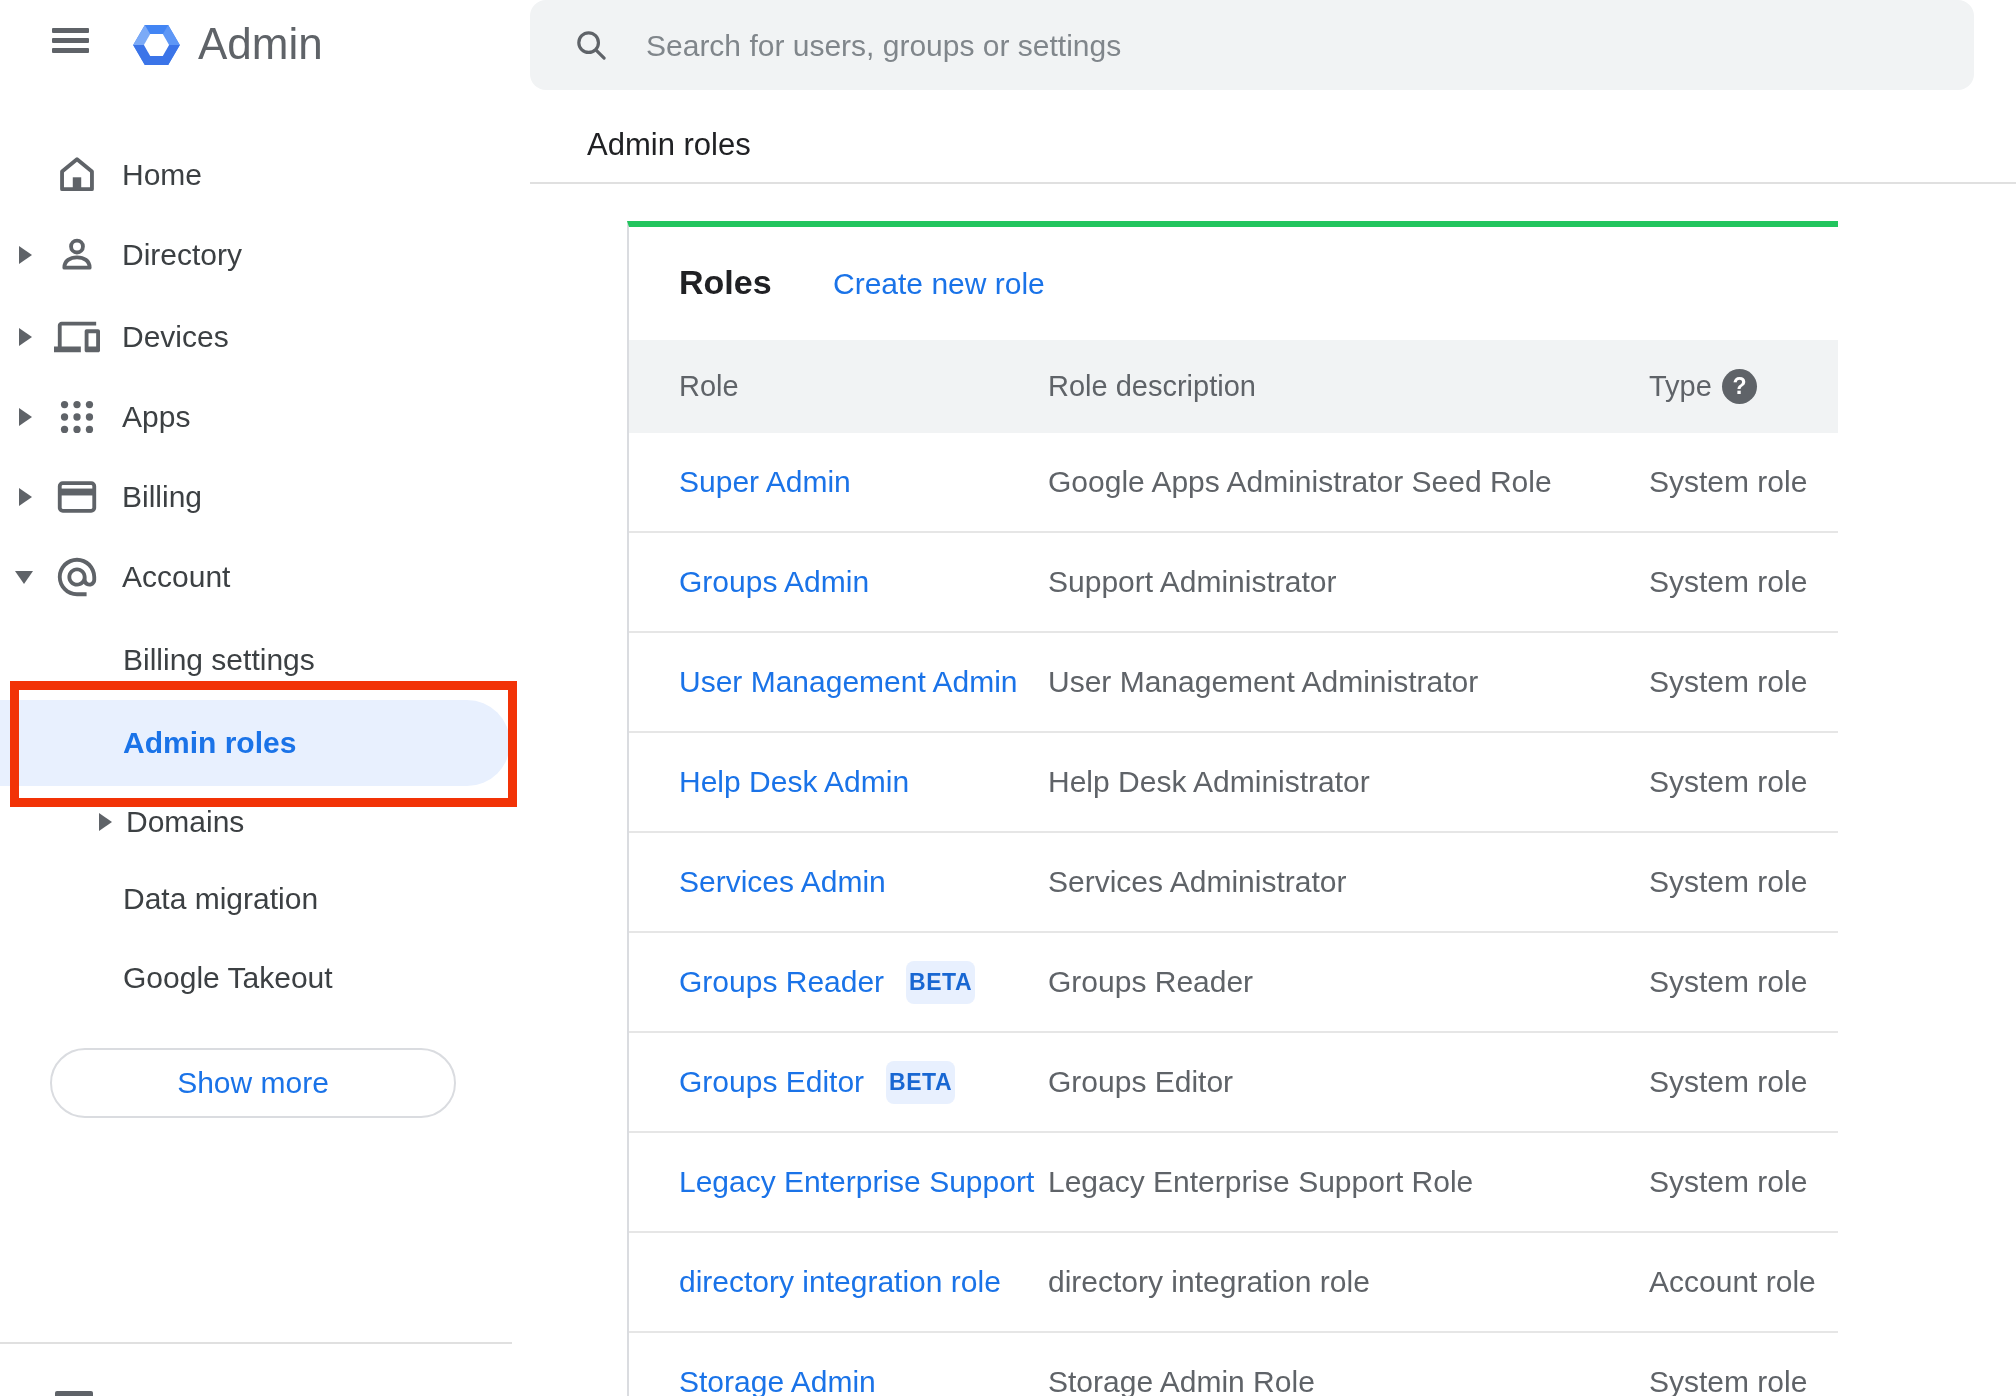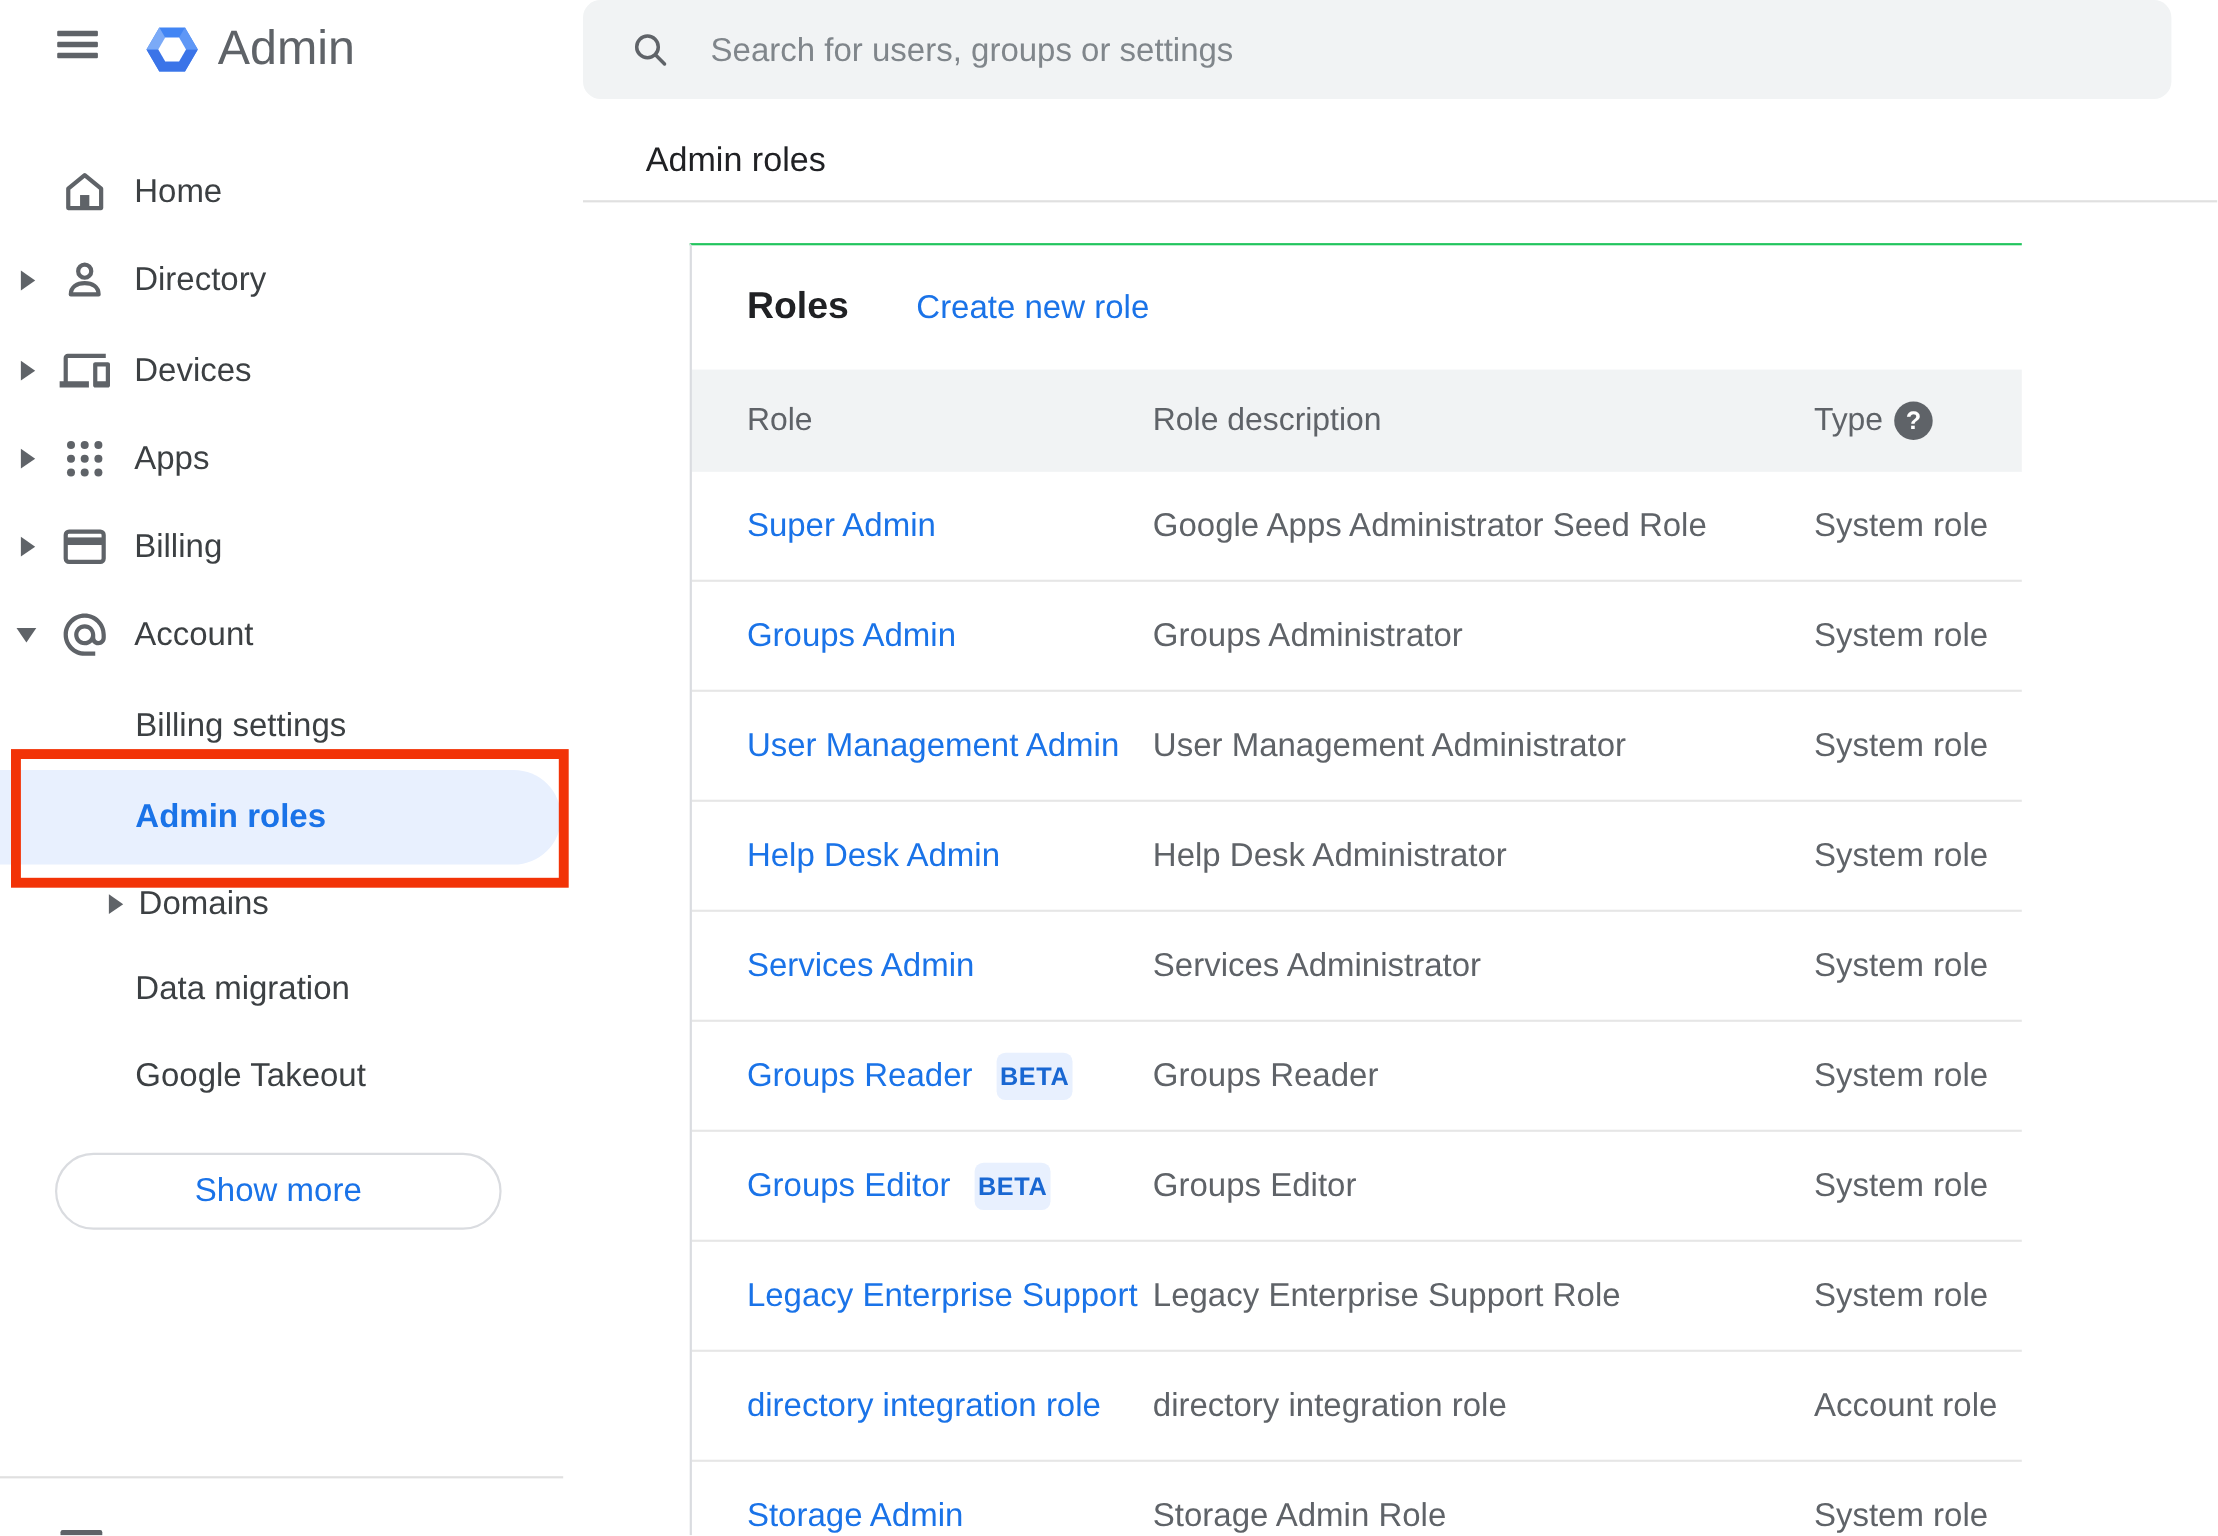--- a/index.html
+++ b/index.html
@@ -48,21 +48,21 @@
   #searchbar{position:absolute;left:530px;top:0;width:1444px;height:90px;
       background:#f1f3f4;border-radius:16px;cursor:text;}
   #searchbar svg{position:absolute;left:42px;top:26px;}
   #search-input{position:absolute;left:114px;top:0;width:1280px;height:90px;border:none;outline:none;
       background:transparent;font-size:30px;color:#202124;font-family:"Liberation Sans","DejaVu Sans",sans-serif;}
   #search-input::placeholder{color:#80868b;}
   #breadcrumb{position:absolute;left:587px;top:127px;font-size:31px;color:#202124;}
   #top-divider{position:absolute;left:530px;top:182px;width:1486px;height:2px;background:#e0e0e0;}
 
   #card{position:absolute;left:627px;top:221px;width:1211px;height:1175px;box-sizing:border-box;
-      border-left:2px solid #dadce0;border-top:2px solid #22c55e;background:#fff;overflow:hidden;}
+      border-left:2px solid #dadce0;border-top:6px solid #22c55e;background:#fff;overflow:hidden;}
   #card-title{position:absolute;left:50px;top:36px;font-size:34px;font-weight:bold;color:#202124;}
   #create-link{position:absolute;left:204px;top:40px;font-size:30px;color:#1a73e8;cursor:pointer;}
 
   #thead{position:absolute;left:0;top:113px;width:1387px;height:93px;background:#f1f3f4;}
   .hcell{position:absolute;top:0;height:93px;line-height:93px;font-size:29px;color:#5f6368;}
   #h-role{left:50px;} #h-desc{left:419px;} #h-type{left:1020px;}
   #help-circle{position:absolute;left:1093px;top:29px;width:35px;height:35px;border-radius:50%;
       background:#5f6368;color:#fff;font-size:23px;font-weight:bold;text-align:center;
       line-height:35px;cursor:pointer;}
 
@@ -206,21 +206,21 @@
     <div id="rows">
 
       <div class="row">
         <span class="cell c-role">Super Admin</span>
         <span class="cell c-desc">Google Apps Administrator Seed Role</span>
         <span class="cell c-type">System role</span>
       </div>
 
       <div class="row">
         <span class="cell c-role">Groups Admin</span>
-        <span class="cell c-desc">Groups Administrator</span>
+        <span class="cell c-desc">Support Administrator</span>
         <span class="cell c-type">System role</span>
       </div>
 
       <div class="row">
         <span class="cell c-role">User Management Admin</span>
         <span class="cell c-desc">User Management Administrator</span>
         <span class="cell c-type">System role</span>
       </div>
 
       <div class="row">

